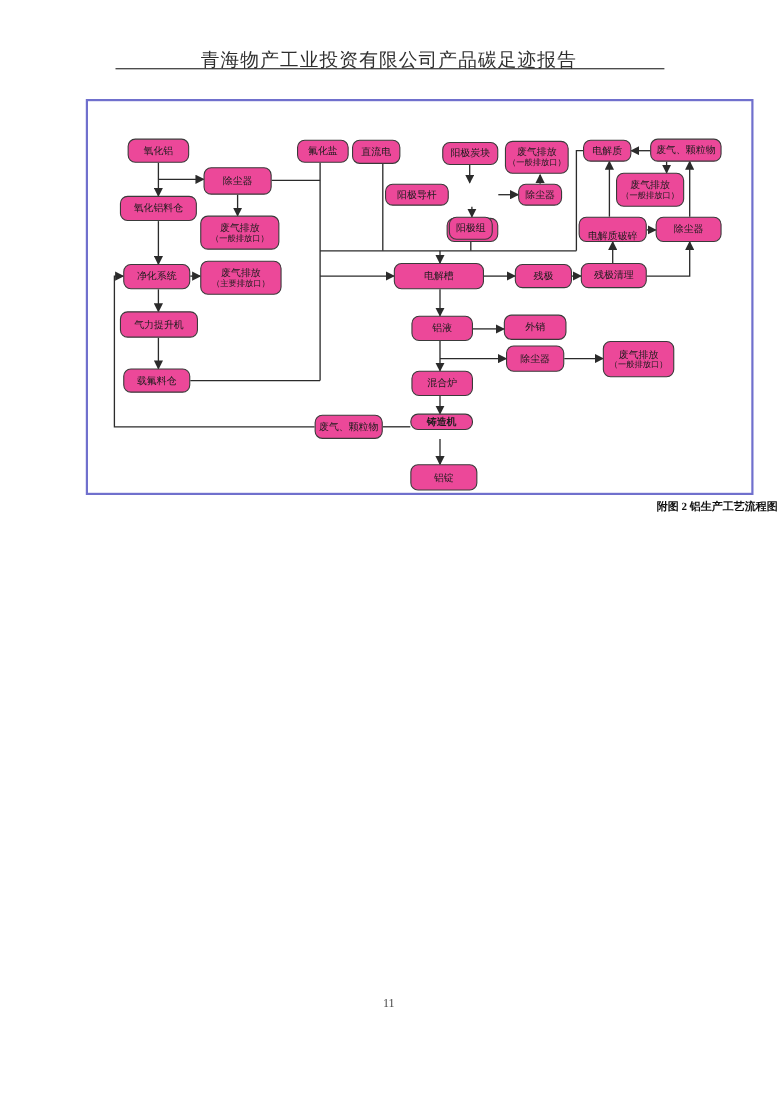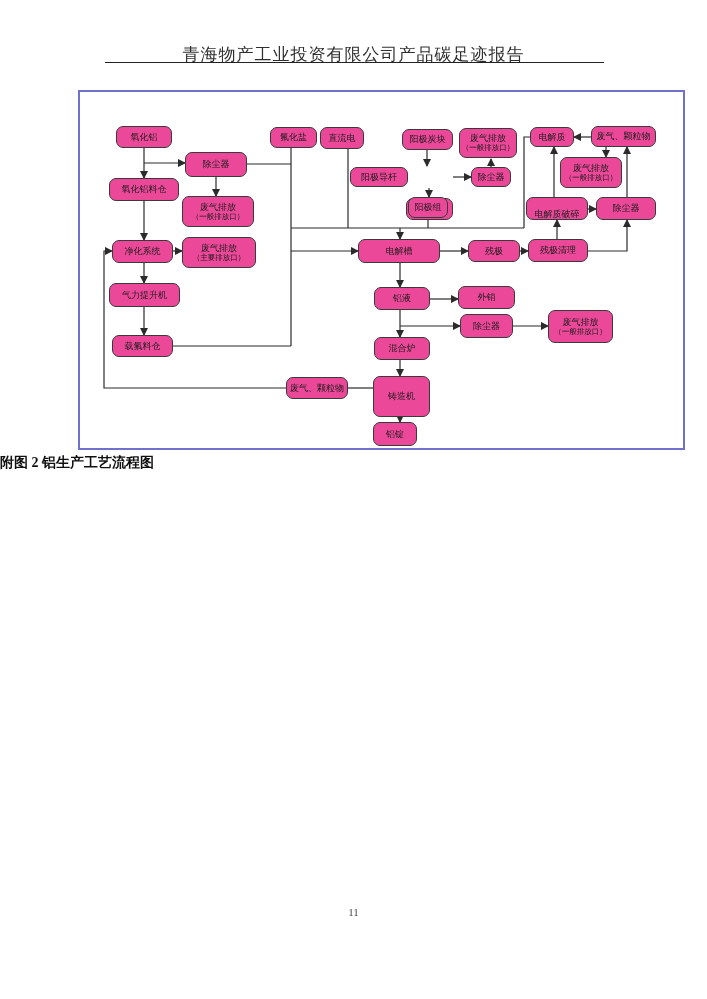--- a/index.html
+++ b/index.html
@@ -23,22 +23,22 @@
   .edge { fill:none; stroke:#2b2b2b; stroke-width:1.2px; }
   #diagram-layer { position:absolute; left:0; top:0; width:707px; height:999px; z-index:2; }
   .node {
     position:absolute; box-sizing:border-box; border:1.1px solid #3a3a3a; border-radius:7px;
     background:#ec4899; display:flex; flex-direction:column; align-items:center; justify-content:center;
     text-align:center; overflow:hidden;
   }
   .node-label  { font-size:9px;   color:#1c1c1c; white-space:nowrap; line-height:1.15; }
   .node-sublabel { font-size:7.5px; color:#1c1c1c; white-space:nowrap; line-height:1.25; }
   .figure-caption {
-    position:absolute; top:454px; left:0; width:707px; text-align:left;
-    font-family:"Liberation Serif", serif; font-weight:bold; font-size:14px; color:#101010;
+    position:absolute; top:454px; left:0; width:707px; text-align:right;
+    font-family:"Liberation Serif", serif; font-weight:bold; font-size:10px; color:#101010;
   }
   .page-number {
     position:absolute; top:906px; left:0; width:707px; text-align:center;
     font-family:"Liberation Serif", serif; font-size:11px; color:#4a4a4a;
   }
 </style>
 </head>
 <body>
 
 <div class="page-header-title">青海物产工业投资有限公司产品碳足迹报告</div>
@@ -179,25 +179,25 @@
     <div class="node" style="left: 460px; top: 314px; width: 53px; height: 24px;">
       <span class="node-label">除尘器</span>
     </div>
     <div class="node" style="left: 548px; top: 310px; width: 65px; height: 33px;">
       <span class="node-label">废气排放</span>
       <span class="node-sublabel">（一般排放口）</span>
     </div>
     <div class="node" style="left: 374px; top: 337px; width: 56px; height: 23px;">
       <span class="node-label">混合炉</span>
     </div>
-    <div class="node" style="left: 373px; top: 376px; width: 57px; height: 41px;">
+    <div class="node" style="left: 373px; top: 376px; width: 57px; height: 15px; font-weight: bold;">
       <span class="node-label">铸造机</span>
     </div>
     <div class="node" style="left: 286px; top: 377px; width: 62px; height: 22px;">
       <span class="node-label">废气、颗粒物</span>
     </div>
-    <div class="node" style="left: 373px; top: 422px; width: 44px; height: 24px;">
+    <div class="node" style="left: 373px; top: 422px; width: 61px; height: 24px;">
       <span class="node-label">铝锭</span>
     </div>
   </div>
 
 <div class="figure-caption">附图 2 铝生产工艺流程图</div>
 <div class="page-number">11</div>
 
 </body></html>

